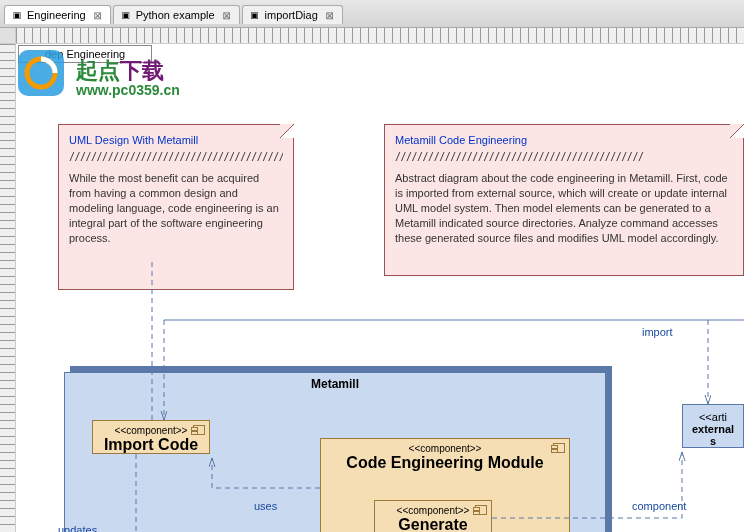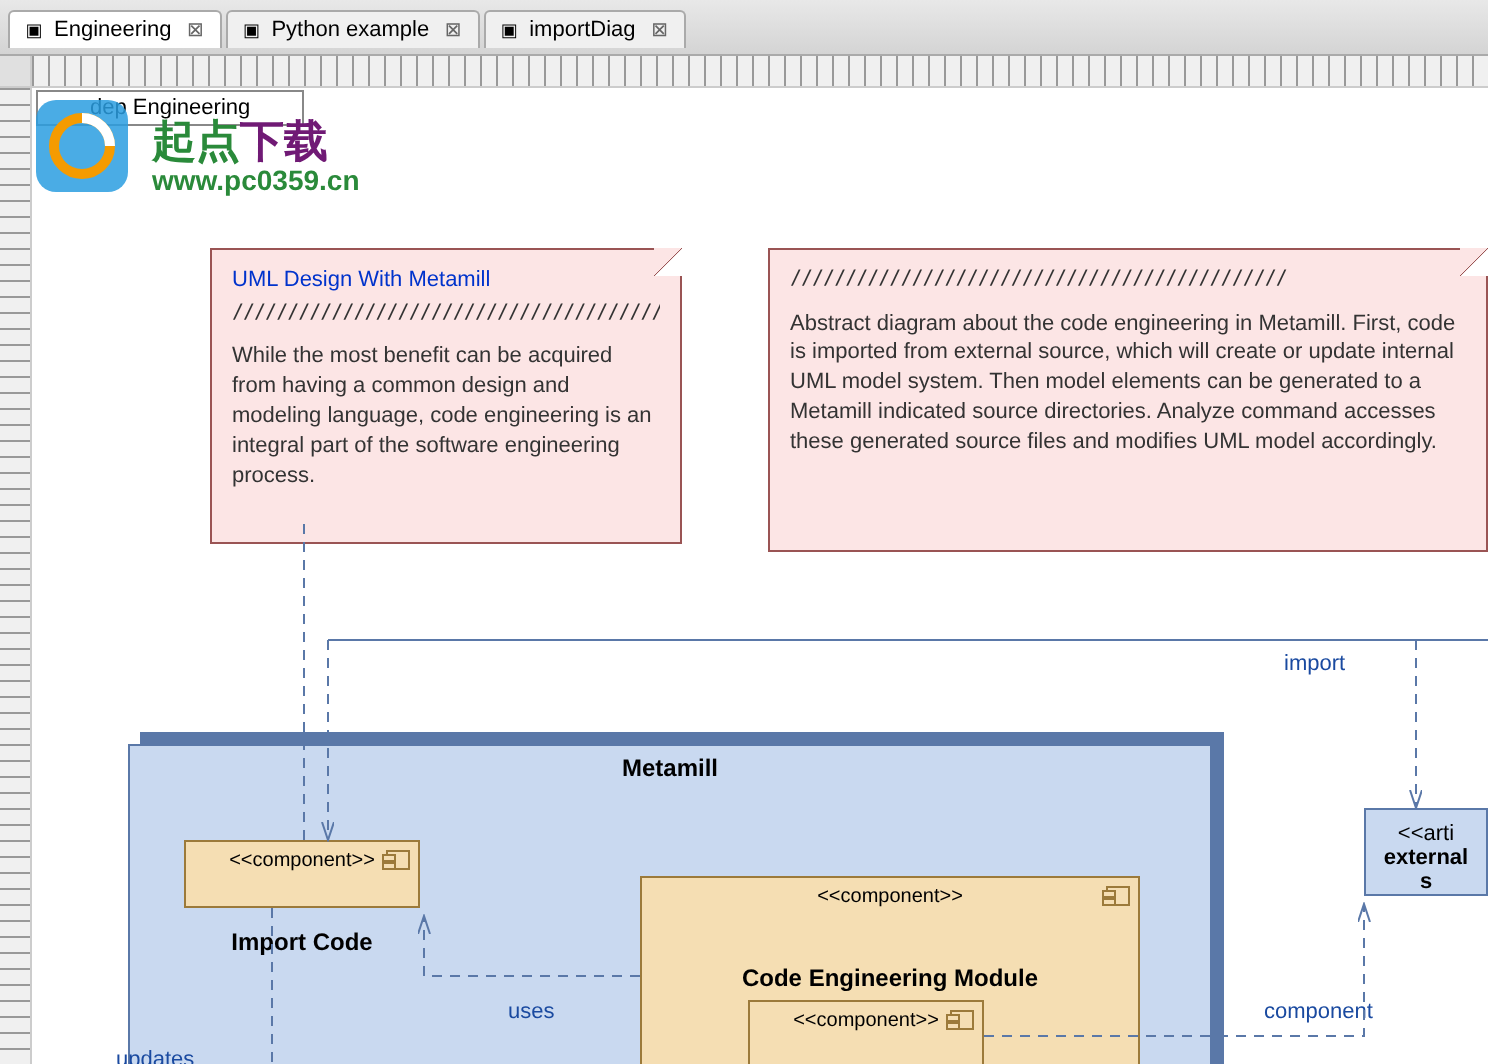--- a/index.html
+++ b/index.html
@@ -29,21 +29,21 @@
 .note::after { content: ""; position: absolute; top: -1px; right: -1px; width: 14px; height: 14px; background: linear-gradient(135deg, #fce5e5 0%, #fce5e5 49%, #9a5454 50%, #fff 52%, #fff 100%); }
 .note-title { color: #0033cc; margin-bottom: 2px; }
 .note-hash { font-family: monospace; letter-spacing: -0.5px; color: #333; margin-bottom: 8px; font-size: 10px; overflow: hidden; white-space: nowrap; }
 
 .package { position: absolute; background: #c9d9f0; border: 1px solid #5a78a8; }
 .package-shadow { position: absolute; background: #5a78a8; }
 .package-title { text-align: center; font-weight: bold; padding: 4px; font-size: 12px; }
 
 .component { position: absolute; background: #f5deb3; border: 1px solid #9c7a3a; text-align: center; padding: 4px; }
 .comp-stereo { font-size: 10px; }
-.comp-name { font-weight: bold; font-size: 12px; margin-top: 28px; }
+.comp-name { font-weight: bold; font-size: 16px; }
 .comp-icon { position: absolute; top: 4px; right: 4px; width: 12px; height: 10px; border: 1px solid #9c7a3a; background: #f5deb3; }
 .comp-icon::before, .comp-icon::after { content: ""; position: absolute; left: -3px; width: 5px; height: 2px; border: 1px solid #9c7a3a; background: #f5deb3; }
 .comp-icon::before { top: 1px; }
 .comp-icon::after { top: 5px; }
 
 .ext-comp { position: absolute; background: #c9d9f0; border: 1px solid #5a78a8; text-align: center; padding: 6px; font-size: 11px; }
 
 .edge-label { position: absolute; font-size: 11px; color: #1a4aa0; }
 
 svg.lines { position: absolute; top: 0; left: 0; width: 100%; height: 100%; pointer-events: none; }
@@ -81,27 +81,28 @@
       <circle cx="25" cy="25" r="14" fill="none" stroke="#f59b00" stroke-width="5"></circle>
       <path d="M 25 11 A 14 14 0 0 1 39 25" fill="none" stroke="#fff" stroke-width="5"></path>
     </svg>
     <div class="watermark">
       <span class="wm1">起点</span><span class="wm2">下载</span>
     </div>
     <div class="wm-url">www.pc0359.cn</div>
 
     <div class="dep-label" style="top:1px;left:2px;">dep Engineering</div>
 
-    <div class="note" style="top:80px;left:42px;width:236px;height:148px;margin-left:47px;">
+    <div class="note" style="top:80px;left:42px;width:236px;height:166px;">
       <div class="note-title">UML Design With Metamill</div>
       <div class="note-hash">////////////////////////////////////////</div>
       <div>While the most benefit can be acquired from having a common design and modeling language, code engineering is an integral part of the software engineering process.</div>
     </div>
 
     <div class="note" style="top:80px;left:368px;width:360px;height:152px;">
+      <div class="note-title">Metamill Code Engineering</div>
       <div class="note-hash">/////////////////////////////////////////////</div>
       <div>Abstract diagram about the code engineering in Metamill. First, code is imported from external source, which will create or update internal UML model system. Then model elements can be generated to a Metamill indicated source directories. Analyze command accesses these generated source files and modifies UML model accordingly.</div>
     </div>
 
     <div class="package-shadow" style="top:322px;left:54px;width:542px;height:180px;"></div>
     <div class="package" style="top:328px;left:48px;width:542px;height:180px;">
       <div class="package-title">Metamill</div>
     </div>
 
     <div class="component" style="top:376px;left:76px;width:118px;height:34px;">

